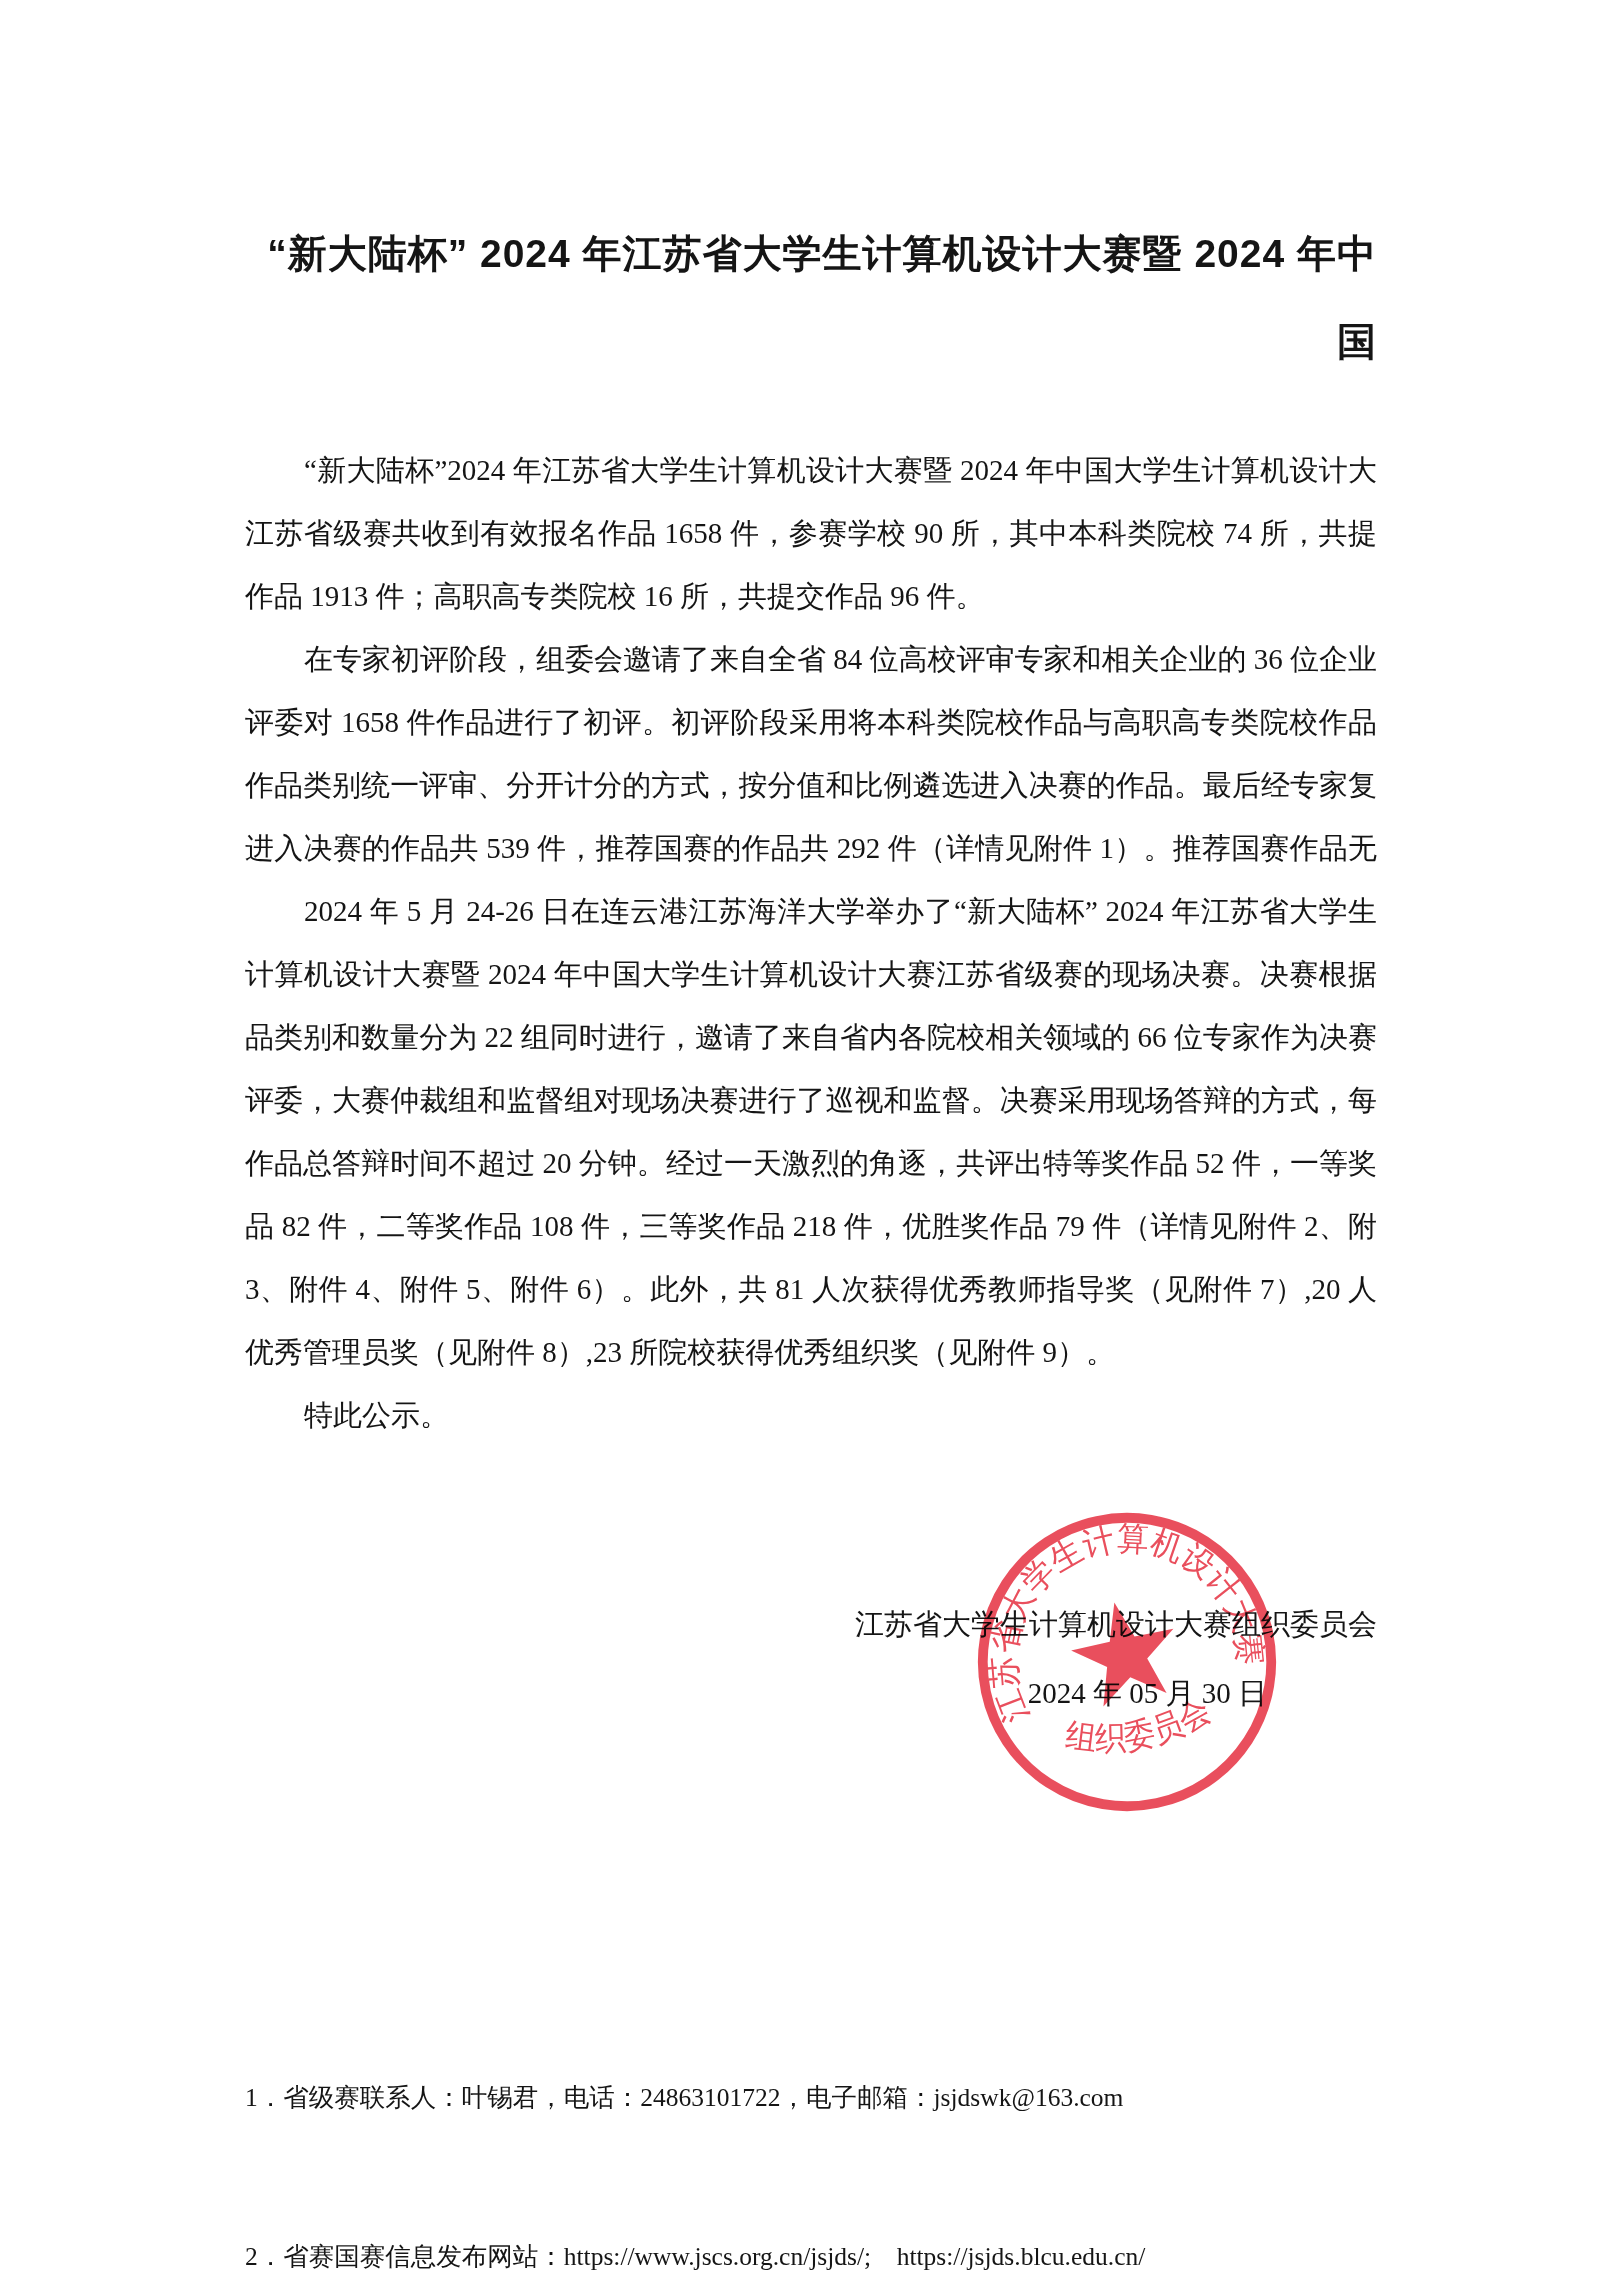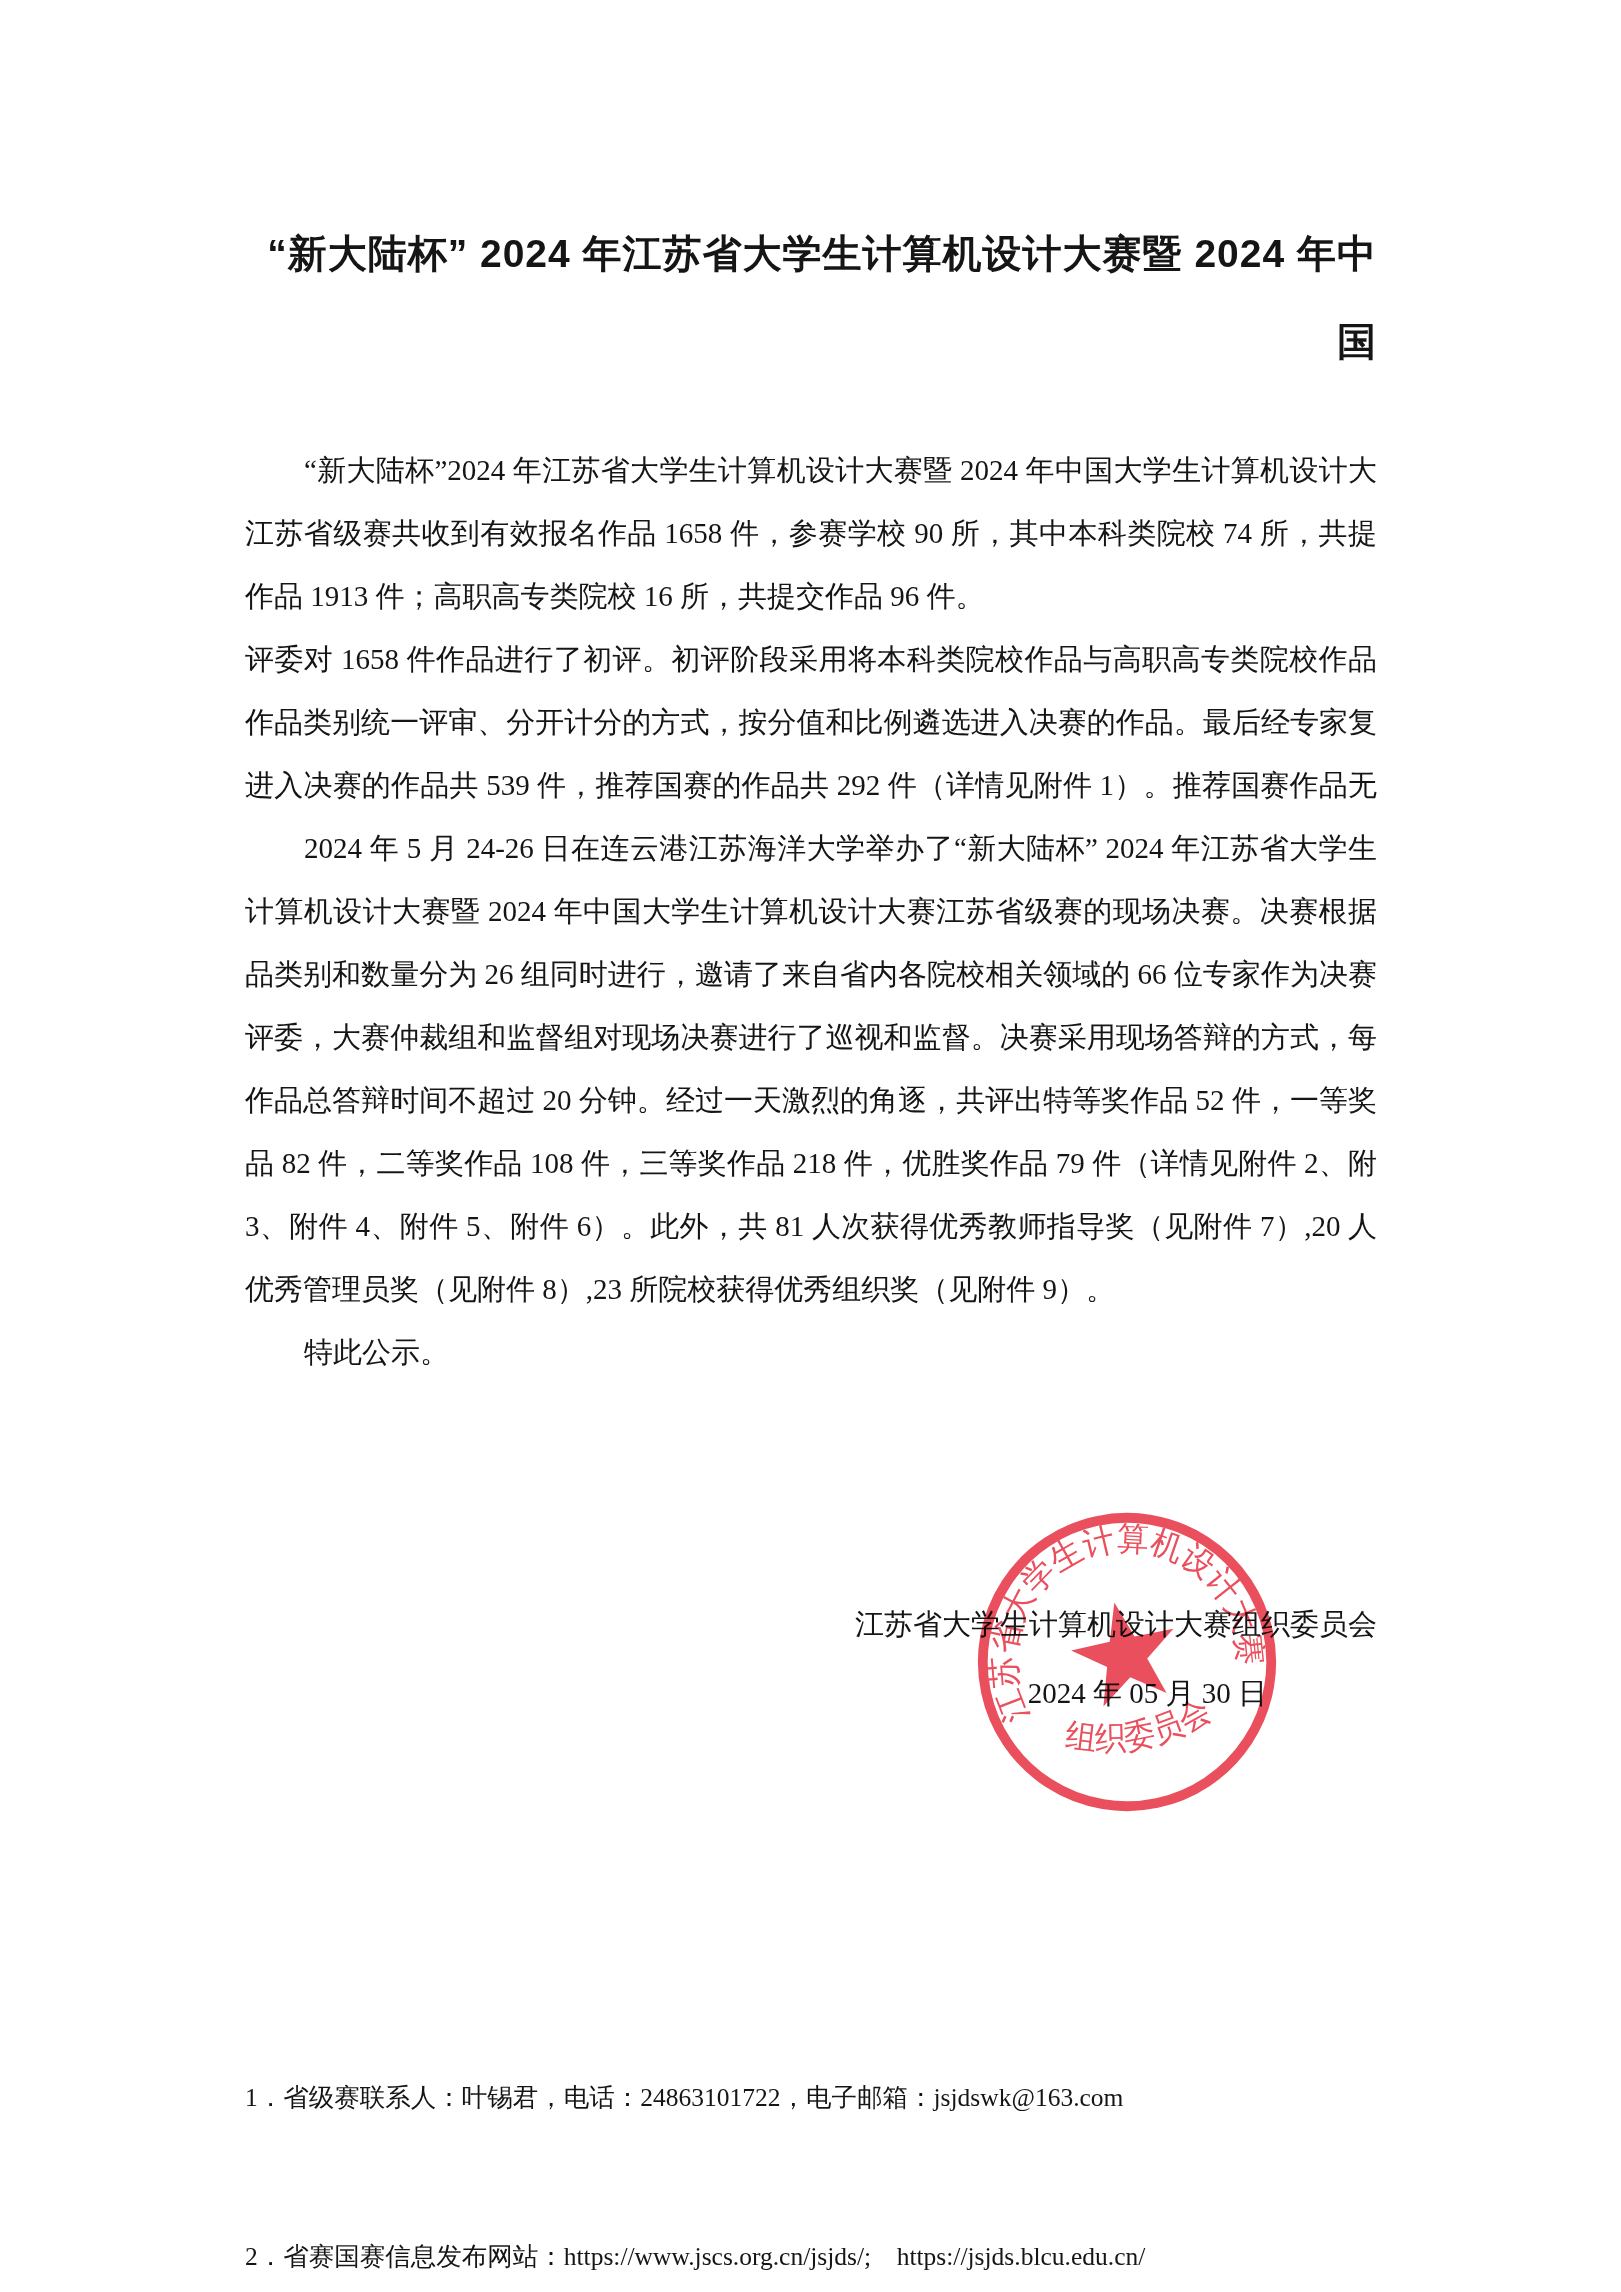--- a/index.html
+++ b/index.html
@@ -57,26 +57,27 @@
 <div class="page">
 
   <div class="title-block">
     <div>“新大陆杯” 2024 年江苏省大学生计算机设计大赛暨 2024 年中国</div>
   </div>
 
   <div class="body-block">
     <div class="line j indent">“新大陆杯”2024 年江苏省大学生计算机设计大赛暨 2024 年中国大学生计算机设计大赛</div>
     <div class="line j">江苏省级赛共收到有效报名作品 1658 件，参赛学校 90 所，其中本科类院校 74 所，共提交</div>
     <div class="line">作品 1913 件；高职高专类院校 16 所，共提交作品 96 件。</div>
+    <div class="line j indent">在专家初评阶段，组委会邀请了来自全省 84 位高校评审专家和相关企业的 36 位企业</div>
     <div class="line j">评委对 1658 件作品进行了初评。初评阶段采用将本科类院校作品与高职高专类院校作品按</div>
     <div class="line j">作品类别统一评审、分开计分的方式，按分值和比例遴选进入决赛的作品。最后经专家复审，</div>
     <div class="line j">进入决赛的作品共 539 件，推荐国赛的作品共 292 件（详情见附件 1）。推荐国赛作品无故</div>
     <div class="line j indent">2024 年 5 月 24-26 日在连云港江苏海洋大学举办了“新大陆杯” 2024 年江苏省大学生</div>
     <div class="line j">计算机设计大赛暨 2024 年中国大学生计算机设计大赛江苏省级赛的现场决赛。决赛根据作</div>
-    <div class="line j">品类别和数量分为 26 组同时进行，邀请了来自省内各院校相关领域的 66 位专家作为决赛</div>
+    <div class="line j">品类别和数量分为 22 组同时进行，邀请了来自省内各院校相关领域的 66 位专家作为决赛</div>
     <div class="line j">评委，大赛仲裁组和监督组对现场决赛进行了巡视和监督。决赛采用现场答辩的方式，每件</div>
     <div class="line j">作品总答辩时间不超过 20 分钟。经过一天激烈的角逐，共评出特等奖作品 52 件，一等奖作</div>
     <div class="line j">品 82 件，二等奖作品 108 件，三等奖作品 218 件，优胜奖作品 79 件（详情见附件 2、附件</div>
     <div class="line j">3、附件 4、附件 5、附件 6）。此外，共 81 人次获得优秀教师指导奖（见附件 7）,20 人获得</div>
     <div class="line">优秀管理员奖（见附件 8）,23 所院校获得优秀组织奖（见附件 9）。</div>
     <div class="line indent">特此公示。</div>
   </div>
 
   <div class="signature-block">
     <div>江苏省大学生计算机设计大赛组织委员会</div>

